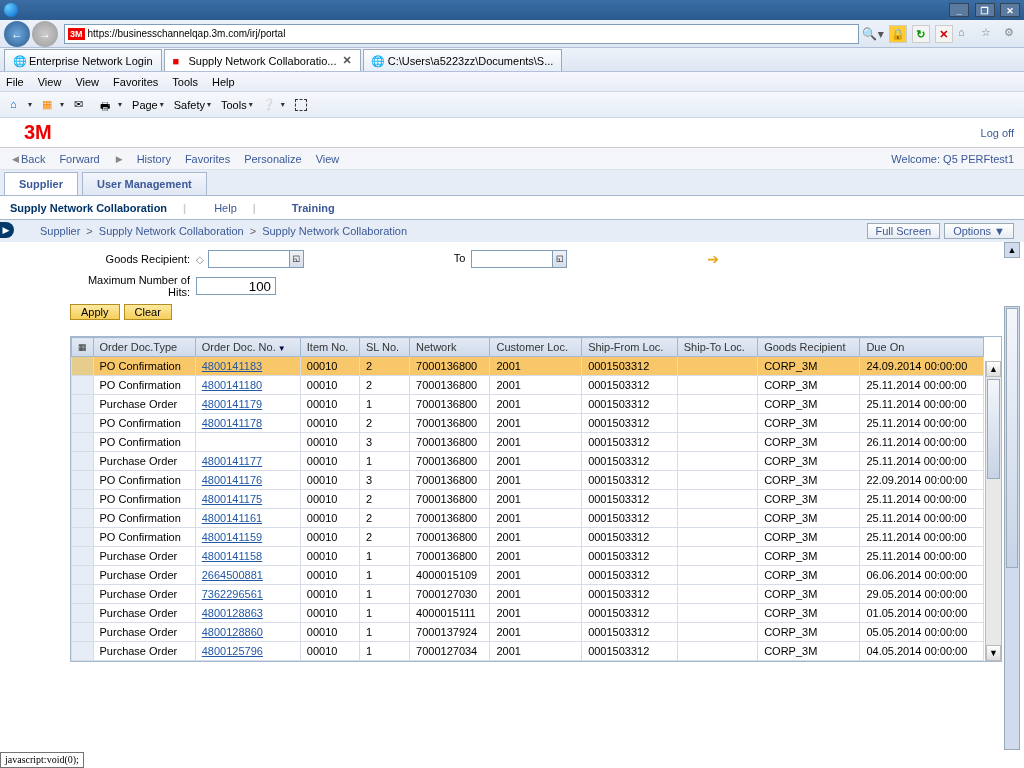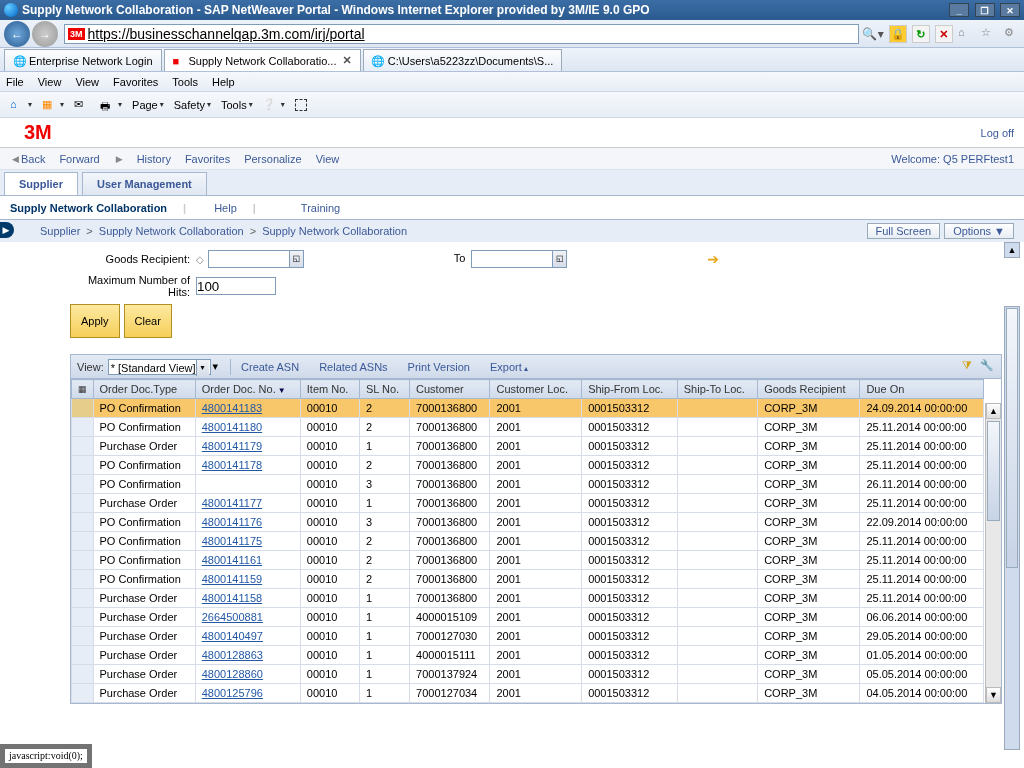--- a/index.html
+++ b/index.html
@@ -10,21 +10,21 @@
 .titlebar .ie-icon { width: 14px; height: 14px; margin-right: 4px; background: radial-gradient(circle at 30% 30%, #6cf, #06c); border-radius: 50%; }
 .titlebar .spacer { flex: 1; }
 .titlebar .winbtns span { display: inline-block; width: 20px; height: 14px; background: #5a7aa0; margin-left: 2px; text-align: center; line-height: 14px; font-size: 9px; border: 1px solid #345; }
 
 
 .navbar { background: linear-gradient(#eef3fa,#dde6f2); height: 28px; display: flex; align-items: center; padding: 0 4px; border-bottom: 1px solid #b0c0d8; }
 .navcircle { width: 26px; height: 26px; border-radius: 50%; background: radial-gradient(#6fa8dc,#2a5a8f); margin-right: 2px; display: flex; align-items: center; justify-content: center; color: #fff; font-size: 12px; }
 .navcircle.fwd { background: radial-gradient(#ccc,#999); }
 .url-wrap { flex: 1; display: flex; align-items: center; background: #fff; border: 1px solid #7f9db9; height: 20px; margin: 0 4px; }
 .url-wrap .m3 { background: #e00; color: #fff; font-weight: bold; font-size: 9px; padding: 1px 2px; margin: 0 3px; }
-.url-wrap input { border: none; flex: 1; font-size: 14px; height: 16px; outline: none; text-decoration: underline; }
+.url-wrap input { border: none; flex: 1; font-size: 10px; height: 16px; outline: none; }
 .url-icons span { display: inline-block; width: 18px; height: 18px; border: 1px solid #ccc; margin: 0 1px; text-align: center; line-height: 16px; background: #f4f4f4; }
 .url-icons .lock { background: #fc3; }
 .url-icons .refresh { color: #090; font-weight: bold; }
 .url-icons .stop { color: #c00; font-weight: bold; }
 .sysicons span { display: inline-block; width: 16px; height: 16px; margin-left: 4px; color: #888; }
 
 
 .ietabs { background: linear-gradient(#eef3fa,#dde6f2); height: 24px; display: flex; align-items: flex-end; padding: 0 4px; border-bottom: 1px solid #b0c0d8; }
 .ietab { border: 1px solid #9ab; border-bottom: none; background: linear-gradient(#fdfdfd,#e7eef7); height: 22px; display: flex; align-items: center; padding: 0 8px; margin-right: 2px; font-size: 11px; max-width: 200px; }
 .ietab.active { background: #fff; }
@@ -73,21 +73,21 @@
 .selarea { padding: 8px 16px 6px 70px; background: #fff; position: relative; }
 .selarea .scrollup { position: absolute; right: 4px; top: 0; width: 16px; height: 16px; background: #d0dced; border: 1px solid #9ab; text-align: center; line-height: 14px; font-size: 9px; }
 .selrow { display: flex; align-items: center; margin-bottom: 6px; font-size: 11px; }
 .selrow label { text-align: right; margin-right: 6px; }
 .f-label1 { width: 120px; }
 .inpwrap { display: inline-flex; align-items: center; border: 1px solid #7f9db9; background: #fff; }
 .inpwrap input { border: none; height: 16px; width: 80px; font-size: 11px; padding: 0 2px; }
 .inpwrap .pick { width: 14px; height: 16px; background: linear-gradient(#f0f2f6,#d6dde9); border-left: 1px solid #7f9db9; text-align: center; font-size: 8px; line-height: 16px; }
 .diamond { color: #888; margin-right: 4px; font-size: 10px; }
 .tolabel { margin: 0 10px 2px 150px; }
-.ybtn { background: linear-gradient(#fde9a0,#f6cf5b); border: 1px solid #b38f1f; padding: 10px 10px; margin-right: 4px; font-size: 11px; }
+.ybtn { background: linear-gradient(#fde9a0,#f6cf5b); border: 1px solid #b38f1f; padding: 1px 10px; margin-right: 4px; font-size: 11px; }
 .arrowright { color: #e6a817; font-size: 14px; margin-left: 140px; }
 
 
 .tblwrap { margin: 4px 22px 0 70px; border: 1px solid #a6b8d0; position: relative; }
 .tbltool { background: linear-gradient(#e3eaf4,#cfdaea); height: 24px; display: flex; align-items: center; padding: 0 6px; font-size: 11px; border-bottom: 1px solid #a6b8d0; }
 .tbltool .lbl { color: #333; margin-right: 4px; }
 .tbltool .tbtn { margin-left: 12px; color: #3b5998; padding: 2px 4px; }
 .tbltool .tbtn.dd::after { content: " ▴"; font-size: 8px; }
 .tbltool .tend { margin-left: auto; display: flex; }
 .tbltool .tico { width: 16px; height: 16px; margin-left: 4px; text-align: center; }
@@ -110,30 +110,29 @@
 
 .vscroll { position: absolute; right: 4px; top: 306px; bottom: 18px; width: 16px; background: #d0dced; border: 1px solid #9ab; }
 .vscroll .thumb { background: linear-gradient(#f3f6fb,#c7d3e6); border: 1px solid #9ab; height: 260px; margin: 1px; }
 .tblvscroll { position: absolute; right: 0; top: 24px; bottom: 0; width: 16px; background: #e8e8e8; border-left: 1px solid #bbb; }
 .tblvscroll .up, .tblvscroll .dn { height: 16px; text-align: center; font-size: 9px; background: linear-gradient(#fff,#ddd); border: 1px solid #bbb; line-height: 14px; }
 .tblvscroll .track { position: absolute; top: 17px; bottom: 17px; left: 0; right: 0; }
 .tblvscroll .th2 { background: linear-gradient(#f3f6fb,#c7d3e6); border: 1px solid #9ab; height: 100px; margin: 1px; }
 .tblvscroll .dn { position: absolute; bottom: 0; left: 0; right: 0; }
 
 
-.status { position: absolute; bottom: 0; left: 0; height: 24px; background: #fff; border: 5px solid #737373; padding: 0 4px; font-size: 10px; line-height: 14px; font-family: "MS Sans Serif", Tahoma; }
+.status { position: absolute; bottom: 0; left: 0; height: 16px; background: #fff; border: 1px solid #737373; padding: 0 4px; font-size: 10px; line-height: 14px; font-family: "MS Sans Serif", Tahoma; }
 
 .tblarea { max-height: 350px; overflow: hidden; position: relative; padding-right: 17px; }
 </style>
 </head>
 <body>
 
 <div class="titlebar">
   <span class="ie-icon"></span>
-  <span>Supply Network Collaboration - SAP NetWeaver Portal - Windows Internet Explorer provided by 3M/IE 9.0 GPO</span>
   <span class="spacer"></span>
   <span class="winbtns">
     <span>_</span>
     <span>❐</span>
     <span>✕</span>
   </span>
 </div>
 
 <div class="navbar">
   <div class="navcircle">←</div>
@@ -231,21 +230,21 @@
 <div class="toptabs">
   <div class="toptab sel">Supplier</div>
   <div class="toptab">User Management</div>
 </div>
 
 <div class="submenu">
   <span class="title">Supply Network Collaboration</span>
   <span style="color:#ccc;">|</span>
   <span style="font-weight:normal;margin-left:12px;">Help</span>
   <span style="color:#ccc;">|</span>
-  <span style="font-weight:normal;margin-left:29px;">Training</span>
+  <span style="font-weight:bold;margin-left:20px;">Training</span>
 </div>
 
 <div class="bcrow">
   <span class="bullet">▶</span>
   <span style="margin-left:30px;">Supplier</span>
   <span class="sep">&gt;</span>
   <span>Supply Network Collaboration</span>
   <span class="sep">&gt;</span>
   <span>Supply Network Collaboration</span>
   <div class="right">
@@ -265,52 +264,39 @@
       </span>
     <label class="tolabel">To</label>
     <span class="inpwrap">
         <input type="text" style="">
         <span class="pick">◱</span>
       </span>
     <span class="arrowright">➔</span>
   </div>
   <div class="selrow">
     <label class="f-label1">Maximum Number of Hits:</label>
-    <input type="text" style="border: 1px solid rgb(127, 157, 185); height: 18px; width: 80px; padding-right: 4px;" value="100">
+    <input type="text" style="border: 1px solid rgb(127, 157, 185); height: 18px; width: 80px; text-align: right; padding-right: 4px;" value="100">
   </div>
   <div class="selrow" style="margin-left:0;">
     <button class="ybtn">Apply</button>
     <button class="ybtn">Clear</button>
   </div>
 </div>
 
 <div class="tblwrap">
-  <div class="tbltool">
-    <span class="lbl">View:</span>
-    <span class="dropdownbox"><span>* [Standard View]</span></span>
-    <span style="margin-left:2px;">▾</span>
-    <span class="tbtn" style="border-left:1px solid #a6b8d0;padding-left:10px;">Create ASN</span>
-    <span class="tbtn">Related ASNs</span>
-    <span class="tbtn">Print Version</span>
-    <span class="tbtn dd">Export</span>
-    <div class="tend">
-      <span class="tico funnel">⧩</span>
-      <span class="tico wrench">🔧</span>
-    </div>
-  </div>
   <div class="tblarea">
     <table class="dtable">
       <thead>
         <tr>
           <th class="selcol">▦</th>
           <th>Order Doc.Type</th>
           <th><span>Order Doc. No.</span><span class="sorticon">▼</span></th>
           <th>Item No.</th>
           <th>SL No.</th>
-          <th>Customer</th>
+          <th>Network</th>
           <th>Customer Loc.</th>
           <th>Ship-From Loc.</th>
           <th>Ship-To Loc.</th>
           <th>Goods Recipient</th>
           <th>Due On</th>
         </tr>
       </thead>
       <tbody id="tbody">
           <tr class="hl">
             <td class="selcell"></td>
@@ -464,21 +450,21 @@
             <td>4000015109</td>
             <td>2001</td>
             <td>0001503312</td>
             <td></td>
             <td>CORP_3M</td>
             <td>06.06.2014 00:00:00</td>
           </tr>
           <tr>
             <td class="selcell"></td>
             <td>Purchase Order</td>
-            <td><a class="doclink">4800140497</a></td>
+            <td><a class="doclink">7362296561</a></td>
             <td>00010</td>
             <td>1</td>
             <td>7000127030</td>
             <td>2001</td>
             <td>0001503312</td>
             <td></td>
             <td>CORP_3M</td>
             <td>29.05.2014 00:00:00</td>
           </tr>
           <tr>

